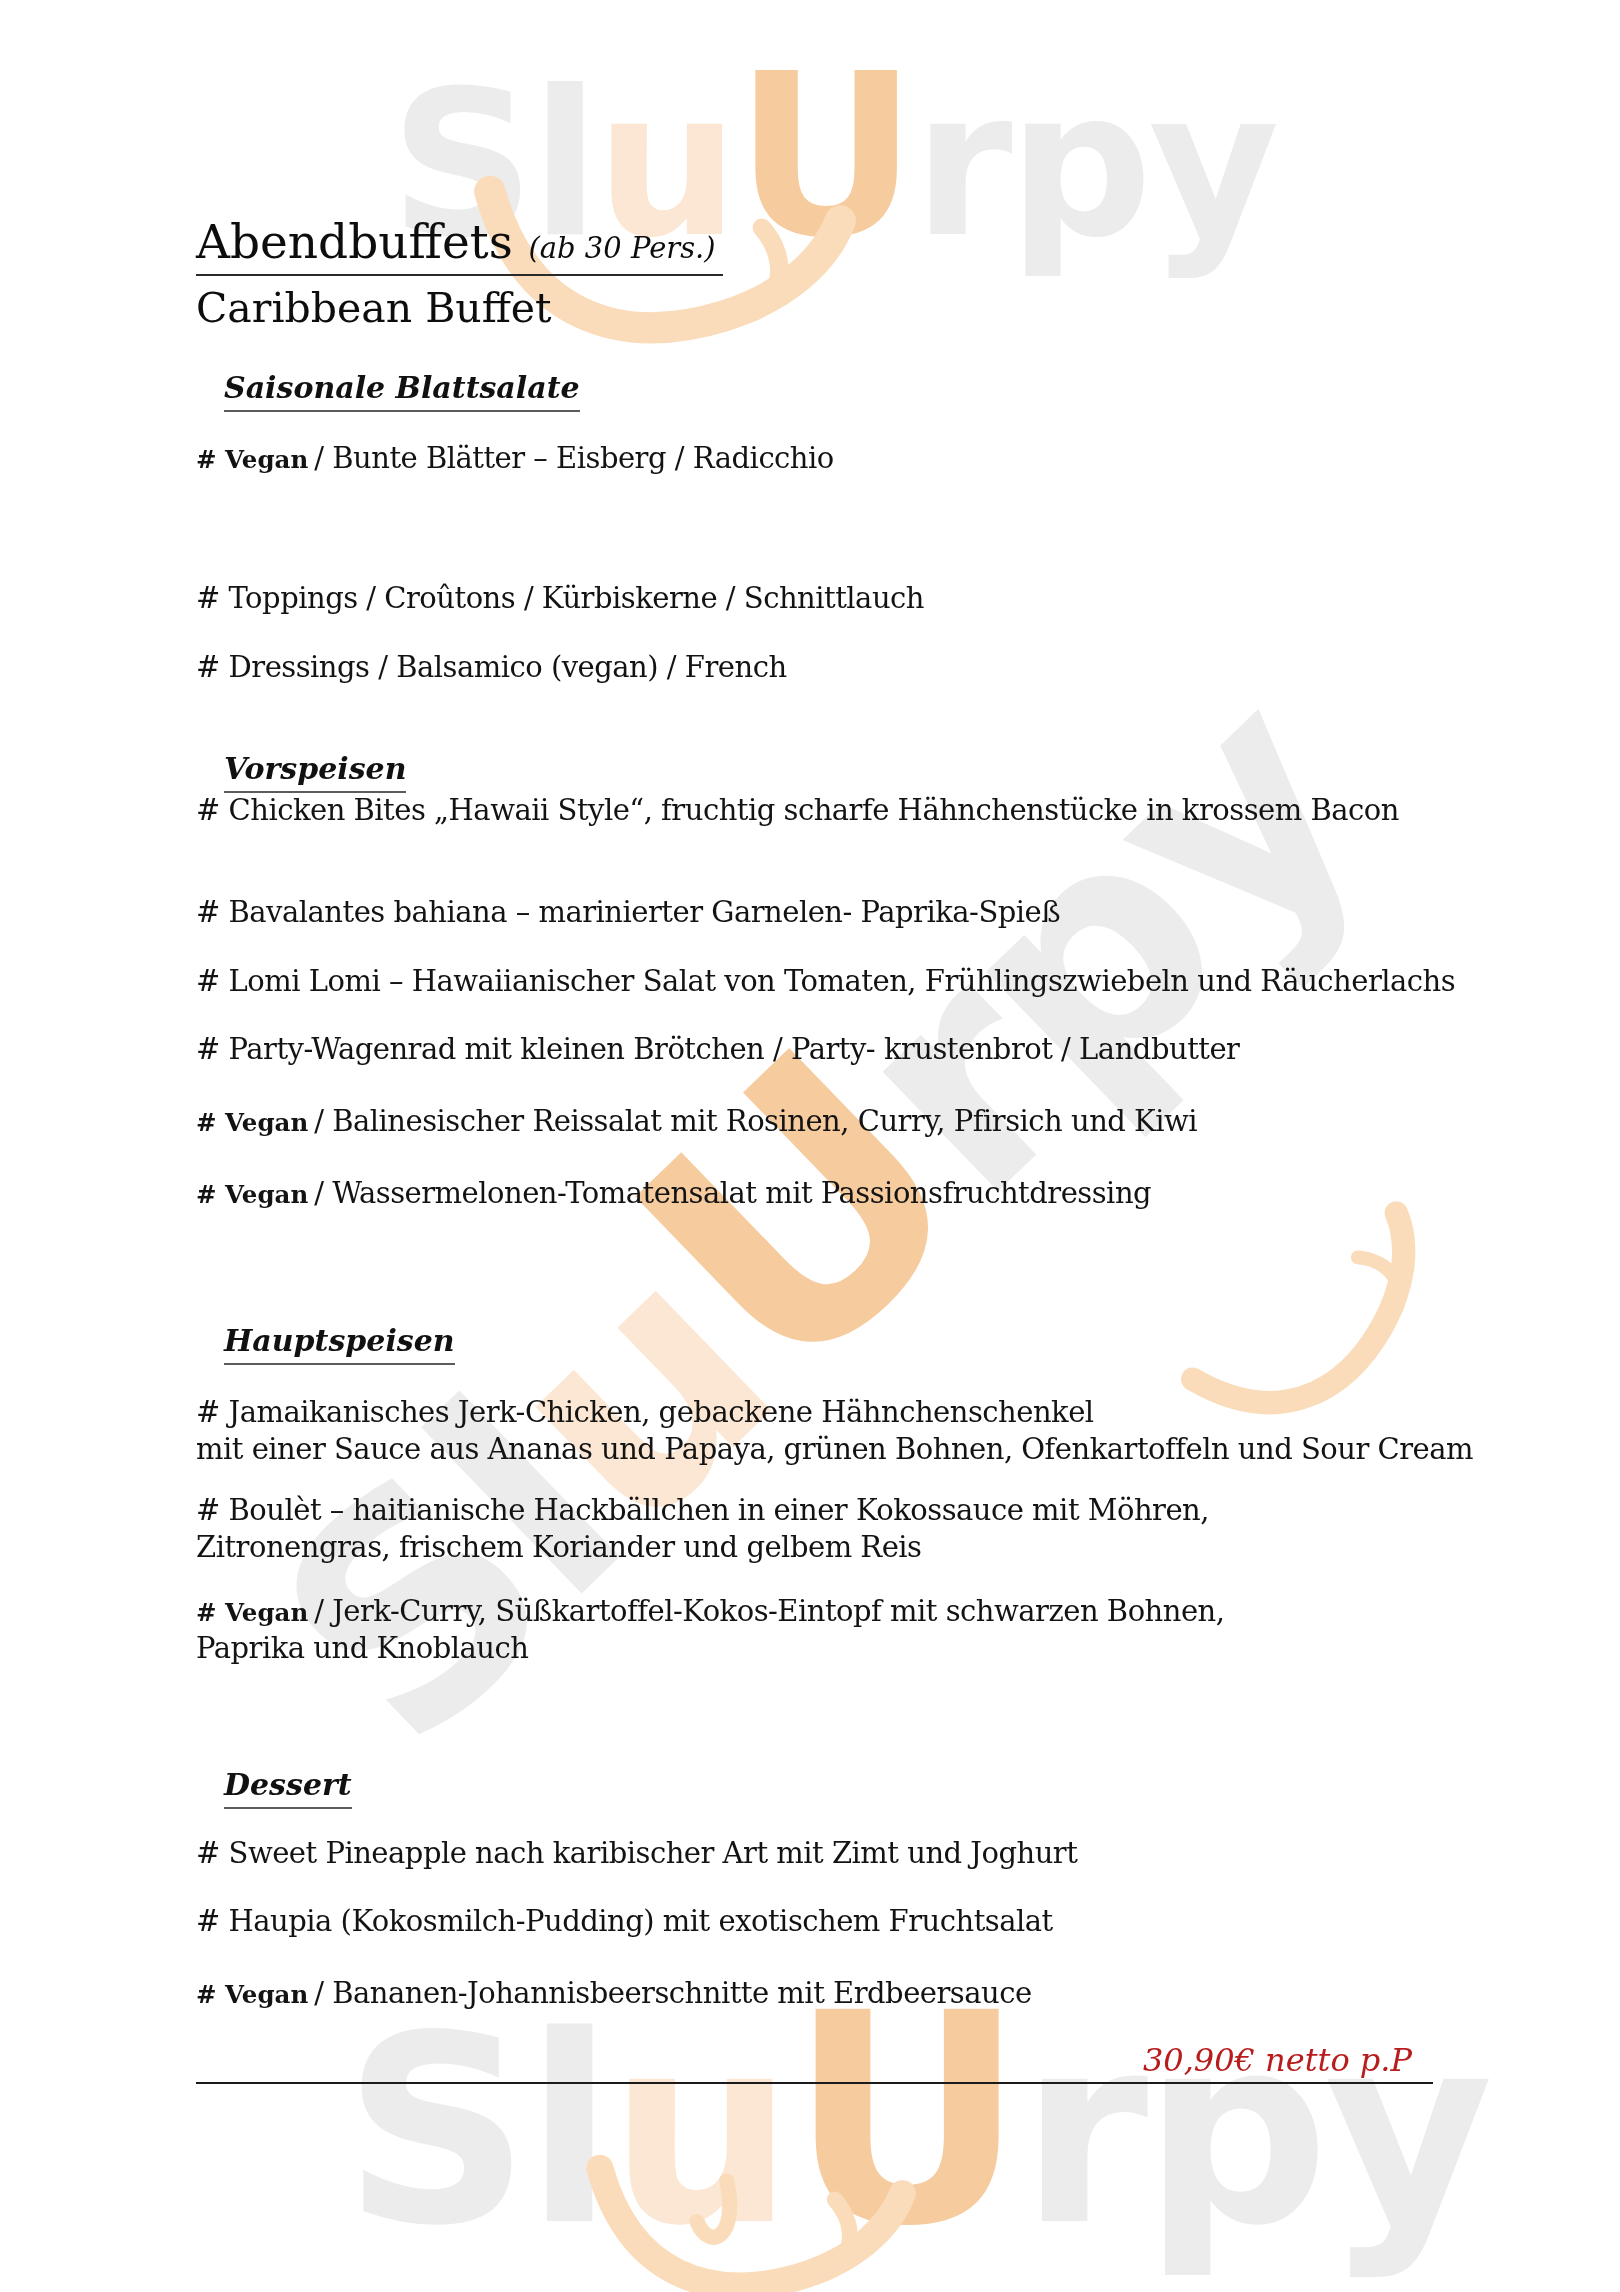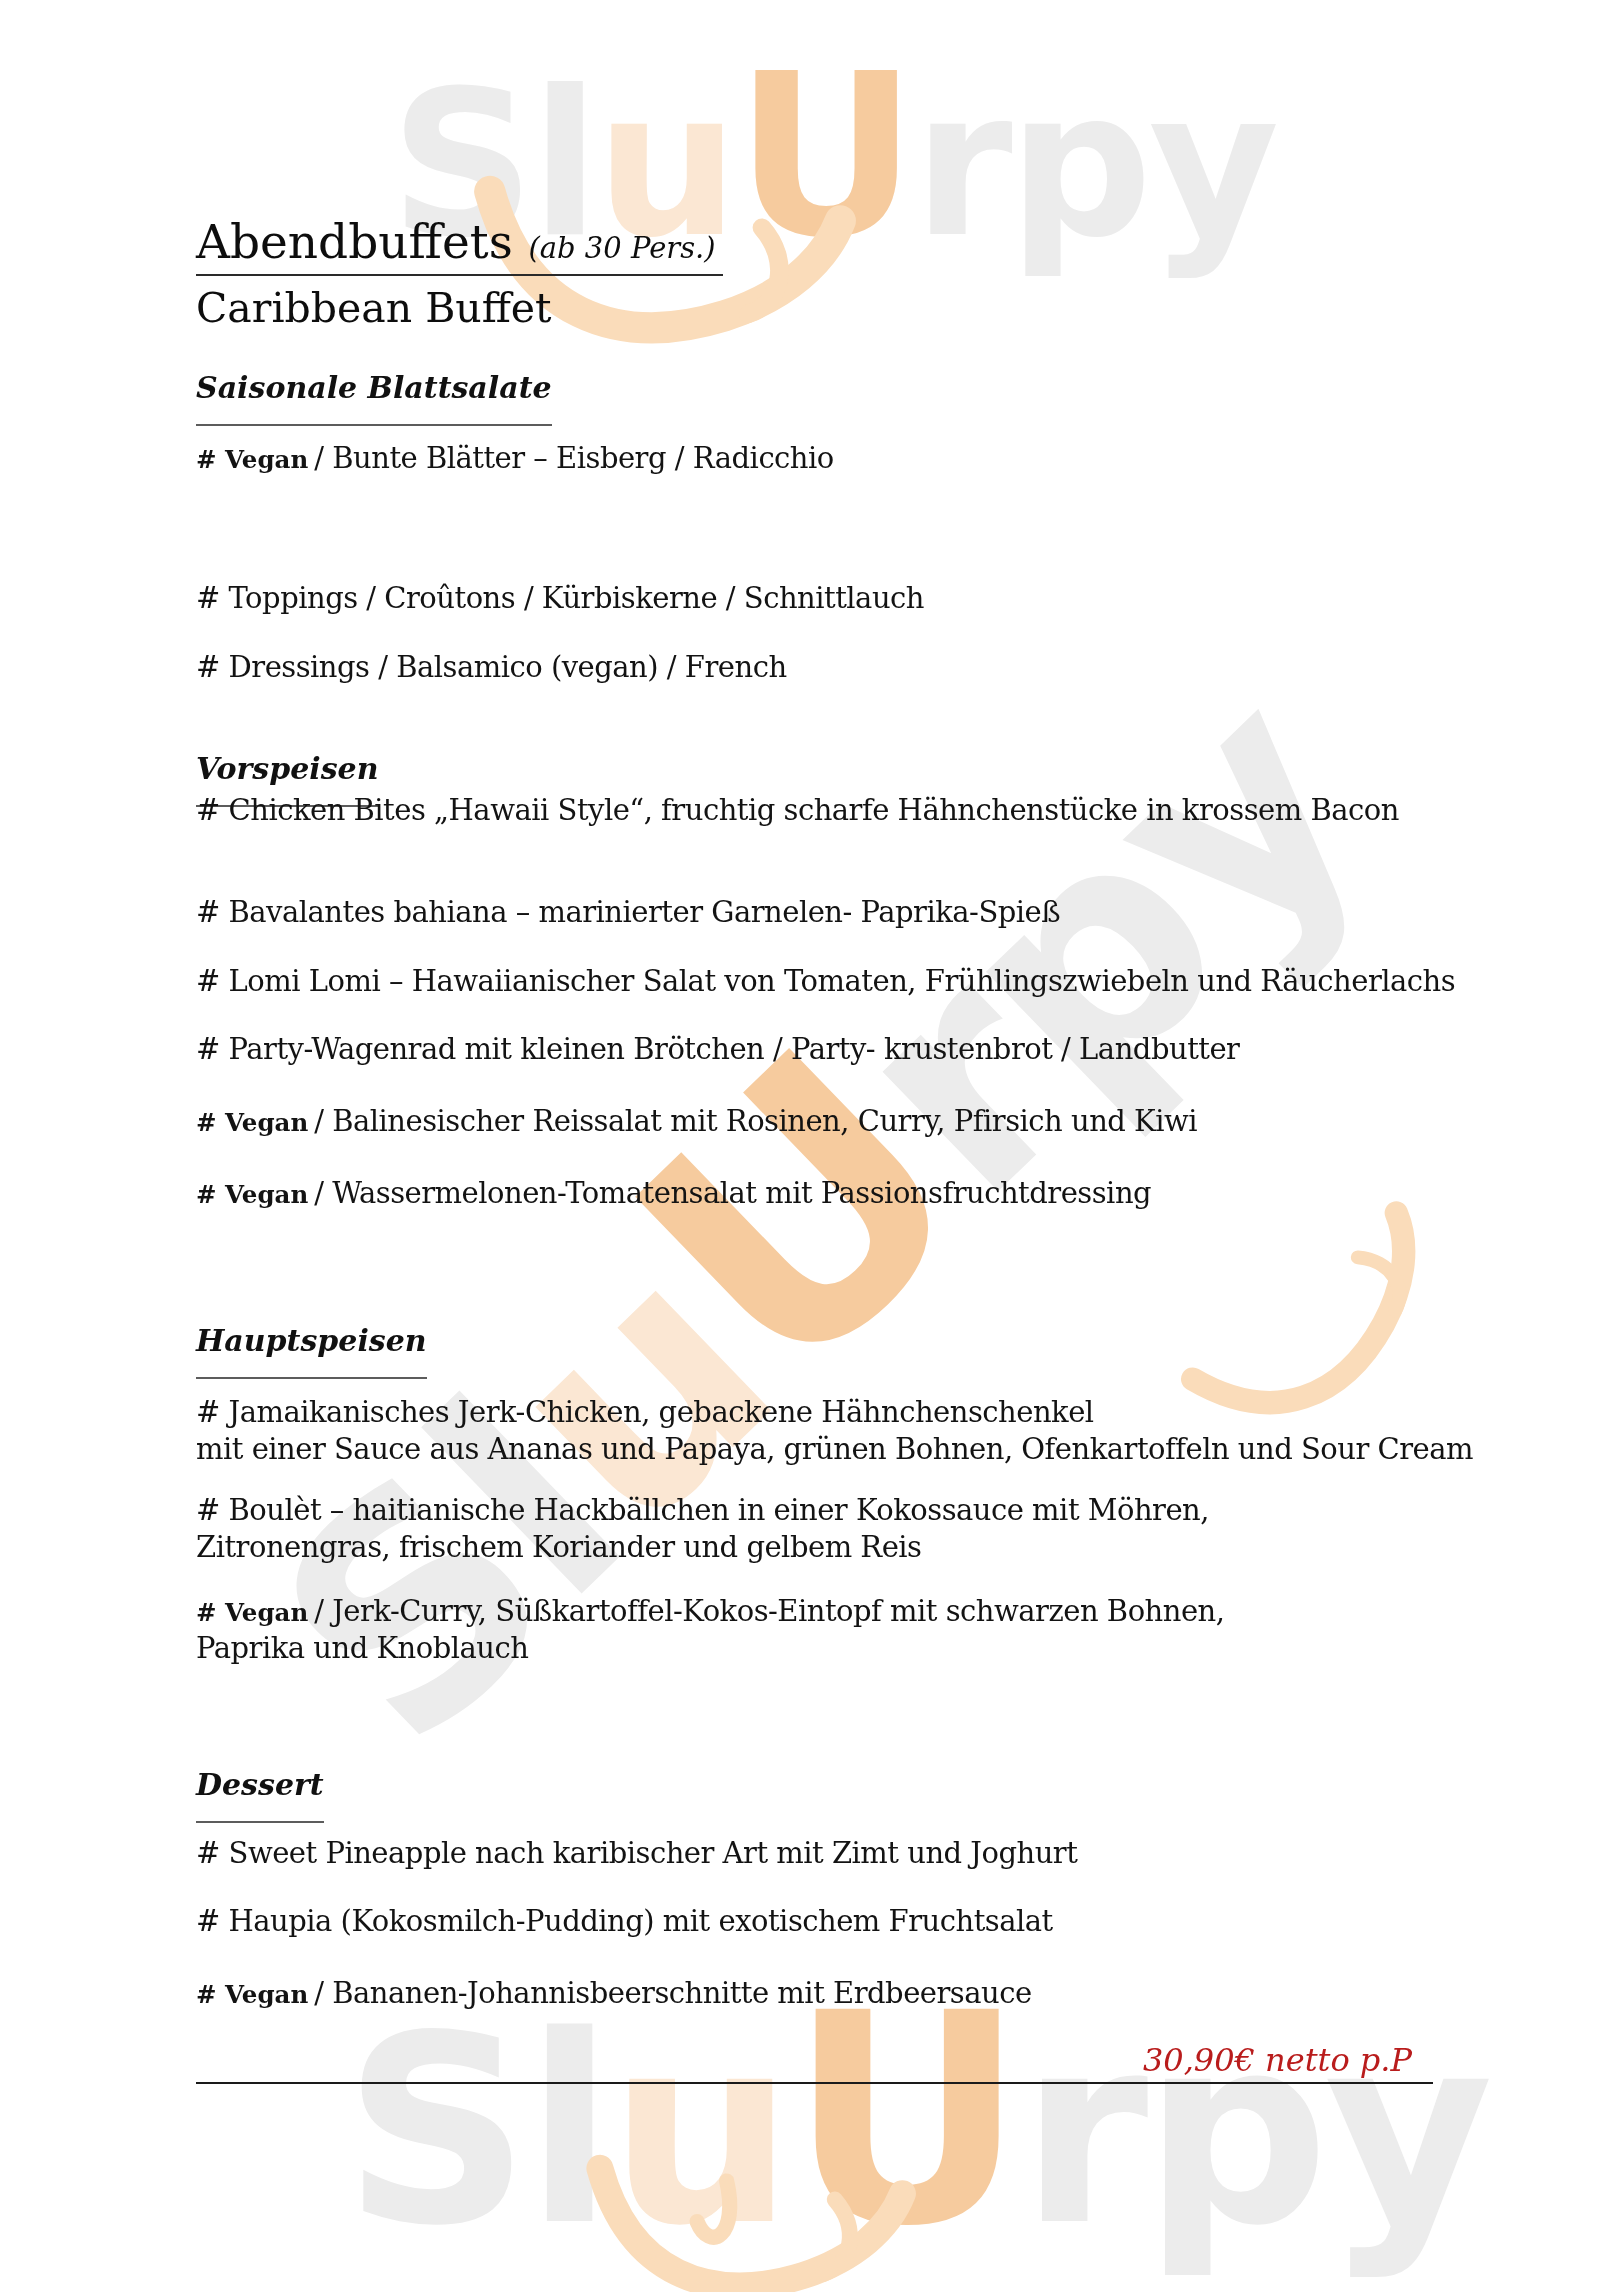--- a/index.html
+++ b/index.html
@@ -32,21 +32,21 @@
   
   .content{position:absolute;inset:0;z-index:1;}
   .abs{position:absolute;left:196px;}
 
   .title-wrap{top:214px;border-bottom:2px solid #2a2a2a;padding:0 7.8px 4.9px 0;}
   .title-main{font-size:47px;color:#0d0d0d;}
   .title-note{font-size:29px;font-style:italic;margin-left:15.7px;color:#0d0d0d;}
   .subtitle{top:271px;font-size:41px;color:#0d0d0d;margin-top:13px;}
 
   .sec-head{font-size:30px;font-weight:bold;font-style:italic;}
-  .sec-head .sec-head-text{border-bottom:2px solid #5c5c5c;padding-bottom:19px;display:inline-block;}
+  .sec-head .sec-head-text{border-bottom:2px solid #5c5c5c;padding-bottom:5px;display:inline-block;margin-left:28px;}
 
   .item, .item-block{font-size:29px;letter-spacing:-0.5px;line-height:1.28;color:#131313;white-space:nowrap;}
   .vegan-label{font-weight:bold;font-size:24.5px;margin-right:6px;letter-spacing:0;}
 
   .price-note{top:2041px;left:auto;right:208px;font-size:32px;font-style:italic;color:#b91c1c;}
   .footer-rule{top:2082px;width:1237px;height:2px;background:#1a1a1a;}
 </style>
 </head>
 <body style="--wm-gray: #ececec; --wm-peach: #fbe7d3; --wm-orange: #f6cb9e; --wm-swoosh: #fadcba;">
 

